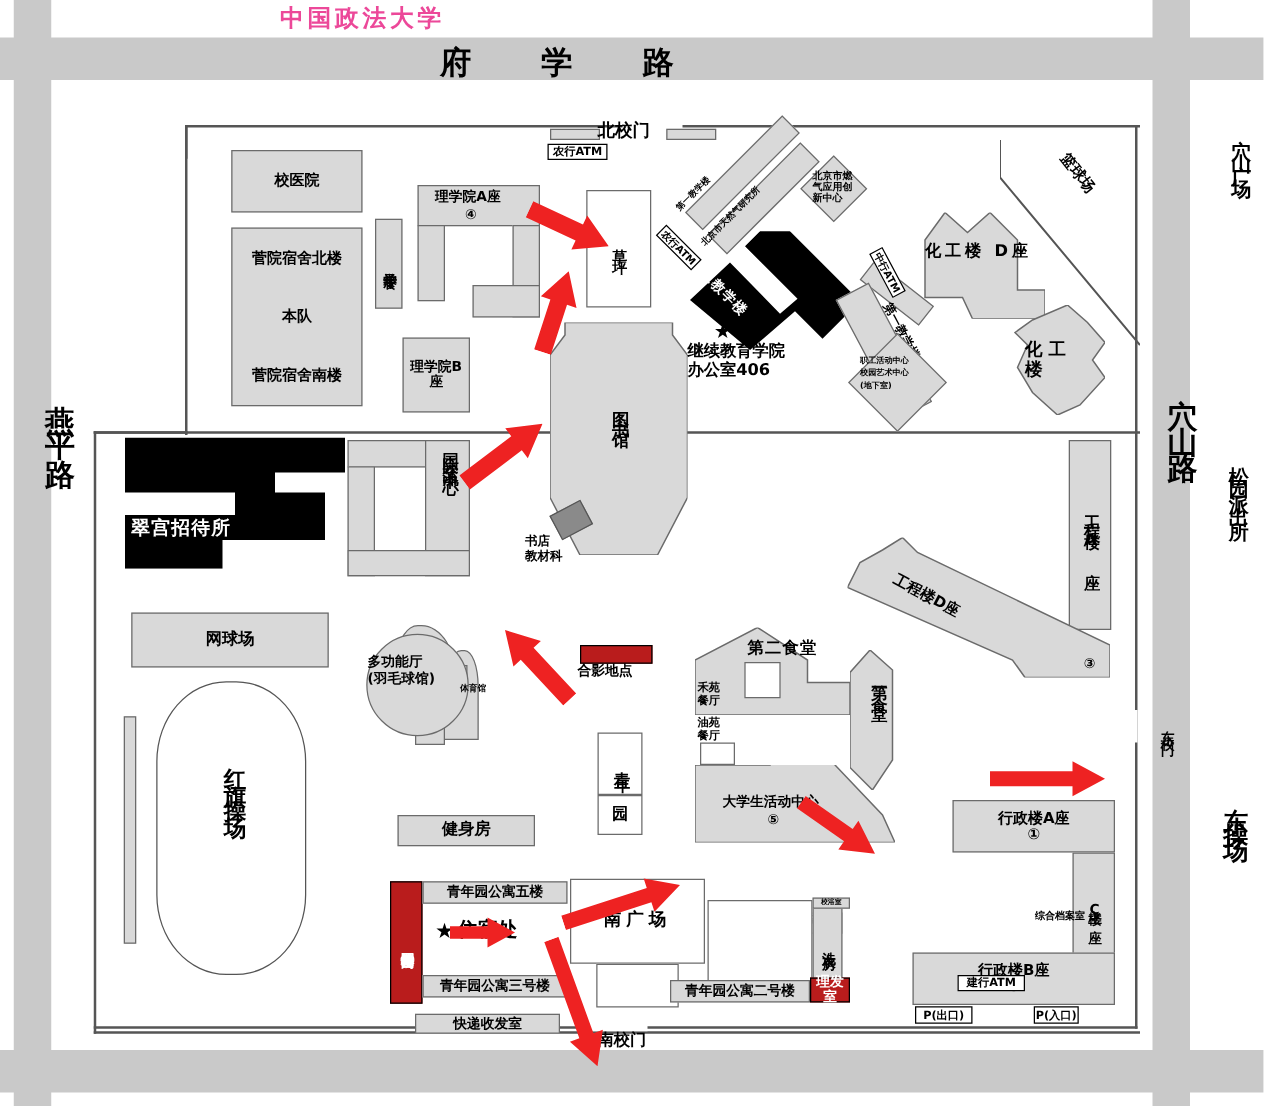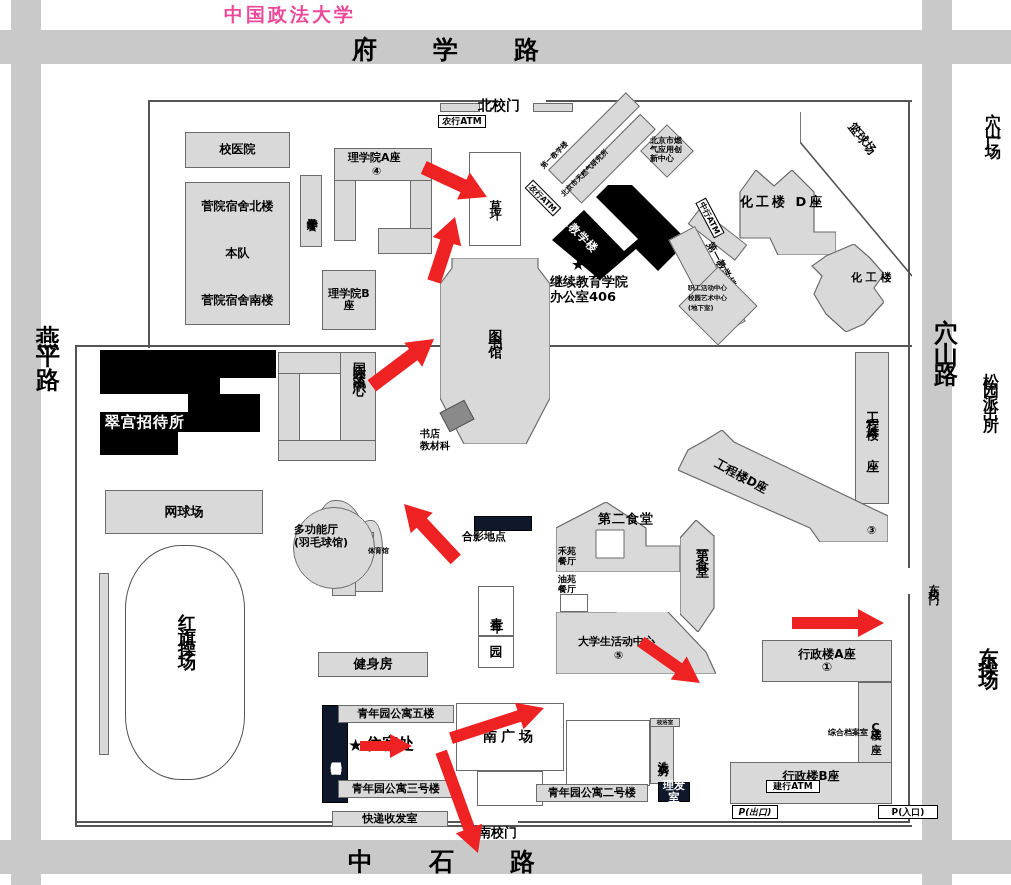--- a/index.html
+++ b/index.html
@@ -5,21 +5,21 @@
   html,body{margin:0;padding:0;background:#ffffff;}
   body{font-family:"DejaVu Sans","Liberation Sans",sans-serif;}
   #map{position:relative;width:1011px;height:885px;background:#ffffff;overflow:hidden;}
   .road{position:absolute;background:#c9c9c9;}
   .roadlbl{position:absolute;font-weight:bold;color:#000;letter-spacing:2px;white-space:nowrap;}
   .vlbl{position:absolute;writing-mode:vertical-rl;text-orientation:upright;font-weight:bold;color:#000;white-space:nowrap;}
   .campus{position:absolute;border:2px solid #555;background:transparent;}
   .bld{position:absolute;background:#d9d9d9;border:1px solid #6b6b6b;box-sizing:border-box;
        display:flex;align-items:center;justify-content:center;text-align:center;color:#000;font-weight:bold;line-height:1.12;}
   .bld.white{background:#ffffff;}
-  .bld.black{background:#0f172a;border-color:#000;color:#ffffff;margin-left:10px;}
+  .bld.black{background:#b91c1c;border-color:#000;color:#ffffff;}
   .bld.dark{background:#8a8a8a;border-color:#555;}
   .bld.noborder{border:none;}
   .vtext{writing-mode:vertical-rl;text-orientation:upright;letter-spacing:2px;}
   .poly{position:absolute;background:#d9d9d9;border:1px solid #6b6b6b;box-sizing:border-box;}
   .freelbl{position:absolute;font-weight:bold;color:#000;white-space:nowrap;text-align:left;line-height:1.15;}
   .tinylbl{position:absolute;color:#000;white-space:nowrap;font-weight:bold;}
   .boxlbl{position:absolute;background:#fff;border:1px solid #000;color:#000;font-weight:bold;
           display:flex;align-items:center;justify-content:center;box-sizing:border-box;white-space:nowrap;}
   .arrow{position:absolute;transform-origin:0 50%;}
   .arrow svg{display:block;}
@@ -34,21 +34,20 @@
 <div id="map">
 
   <div class="title" style="left:224px;top:2px;font-size:19px;">中国政法大学</div>
 
   <div class="road" style="left:0;top:30px;width:1011px;height:34px;"></div>
   <div class="road" style="left:0;top:840px;width:1011px;height:34px;"></div>
   <div class="road" style="left:11px;top:0;width:30px;height:885px;"></div>
   <div class="road" style="left:922px;top:0;width:30px;height:885px;"></div>
 
   <div class="roadlbl" style="left:352px;top:33px;font-size:25px;">府　　学　　路</div>
-  <div class="roadlbl" style="left:348px;top:845px;font-size:25px;">中　　石　　路</div>
   <div class="vlbl" style="left:32px;top:305px;font-size:24px;height:130px;letter-spacing:22px;">燕平路</div>
   <div class="vlbl" style="left:930px;top:300px;font-size:24px;height:130px;letter-spacing:22px;">穴山路</div>
 
   <div class="vlbl" style="left:982px;top:100px;font-size:16px;height:110px;letter-spacing:10px;">穴山广场</div>
   <div class="vlbl" style="left:980px;top:360px;font-size:16px;height:140px;letter-spacing:11px;">松园派出所</div>
   <div class="vlbl" style="left:976px;top:630px;font-size:20px;height:105px;letter-spacing:12px;">东操场</div>
   <div class="vlbl" style="left:925px;top:575px;font-size:11px;height:58px;letter-spacing:5px;">东校门</div>
 
   <div class="campus" style="left:148px;top:100px;width:762px;height:25px;border-bottom:none;border-left:2px solid #555;border-right:none;border-top:2px solid #555;"></div>
   <div class="campus" style="left:75px;top:345px;width:835px;height:478px;border:2px solid #555;border-right:none;"></div>
@@ -61,21 +60,21 @@
   <div style="position:absolute;left:498px;top:98px;width:48px;height:6px;background:#fff;"></div>
 
   <div class="bld noborder" style="left:440px;top:103px;width:40px;height:9px;background:#d9d9d9;border:1px solid #6b6b6b;"></div>
   <div class="bld noborder" style="left:533px;top:103px;width:40px;height:9px;background:#d9d9d9;border:1px solid #6b6b6b;"></div>
   <div class="freelbl" style="left:478px;top:97px;font-size:14px;">北校门</div>
   <div class="boxlbl" style="left:438px;top:115px;width:48px;height:13px;font-size:9px;">农行ATM</div>
 
   <div class="freelbl" style="left:478px;top:826px;font-size:13px;">南校门</div>
   <div style="position:absolute;left:470px;top:819px;width:48px;height:6px;background:#fff;"></div>
 
-  <div class="bld" style="left:185px;top:132px;width:105px;height:36px;font-size:12px;">校医院</div>
+  <div class="bld" style="left:185px;top:120px;width:105px;height:50px;font-size:12px;">校医院</div>
   <div class="bld" style="left:185px;top:182px;width:105px;height:143px;font-size:12px;flex-direction:column;justify-content:space-around;">
     <span>菅院宿舍北楼</span>
     <span>本队</span>
     <span>菅院宿舍南楼</span>
   </div>
 
   <div class="bld" style="left:300px;top:175px;width:22px;height:72px;font-size:11px;">
     <span class="vtext" style="letter-spacing:1px;">学子餐厅</span>
   </div>
 
@@ -163,21 +162,21 @@
     <polygon points="22,22 38,0 56,16 74,0 96,22 96,62 118,62 118,85 60,85 52,68 22,68" fill="#d9d9d9" stroke="#6b6b6b" stroke-width="1.2"></polygon>
   </svg>
   <div class="freelbl" style="left:740px;top:195px;font-size:13px;letter-spacing:3px;">化工楼
 D座</div>
 
   <div class="poly" style="left:700px;top:208px;width:60px;height:20px;transform:rotate(38deg);transform-origin:0 0;"></div>
 
   <svg style="position:absolute;left:808px;top:244px;width:76px;height:88px;">
     <polygon points="18,12 46,0 62,14 76,30 66,44 76,58 56,80 38,88 18,70 6,50 14,32 4,22" fill="#d9d9d9" stroke="#6b6b6b" stroke-width="1.2"></polygon>
   </svg>
-  <div class="freelbl" style="left:820px;top:272px;font-size:11px;white-space:pre-line;width:50px;margin-left:31px;">化 工 楼</div>
+  <div class="freelbl" style="left:820px;top:272px;font-size:14px;white-space:pre-line;width:50px;">化 工 楼</div>
 
   <div class="rot" style="left:844px;top:130px;font-size:12px;transform:rotate(52deg);">篮球场</div>
   <svg style="position:absolute;left:800px;top:100px;width:112px;height:290px;">
     <polyline points="0,12 0,42 112,176" fill="none" stroke="#555" stroke-width="1.6"></polyline>
   </svg>
 
   <div class="poly" style="left:695px;top:226px;width:108px;height:30px;transform:rotate(62deg);transform-origin:0 0;"></div>
   <div class="rot" style="left:696px;top:258px;font-size:10px;transform:rotate(62deg);">第一教学楼</div>
   <div class="boxlbl" style="left:690px;top:212px;width:40px;height:12px;font-size:8px;transform:rotate(62deg);">中行ATM</div>
 
@@ -224,22 +223,22 @@
   </div>
   <div class="bld" style="left:858px;top:682px;width:34px;height:90px;font-size:11px;flex-direction:column;">
     <span class="vtext" style="letter-spacing:1px;">主楼C座</span>
   </div>
   <div class="freelbl" style="left:828px;top:728px;font-size:8px;">综合档案室</div>
   <div class="bld" style="left:730px;top:762px;width:162px;height:42px;font-size:12px;flex-direction:column;">
     <span>行政楼B座</span>
     <span>②</span>
   </div>
   <div class="boxlbl" style="left:766px;top:780px;width:54px;height:13px;font-size:9px;">建行ATM</div>
-  <div class="boxlbl" style="left:732px;top:805px;width:46px;height:14px;font-size:9px;font-style:italic;">P(出口)</div>
-  <div class="boxlbl" style="left:878px;top:805px;width:60px;height:14px;font-size:9px;">P(入口)</div>
+  <div class="boxlbl" style="left:732px;top:805px;width:46px;height:14px;font-size:9px;">P(出口)</div>
+  <div class="boxlbl" style="left:827px;top:805px;width:36px;height:14px;font-size:9px;">P(入口)</div>
 
   <div class="bld black" style="left:312px;top:705px;width:26px;height:98px;font-size:11px;">
     <span class="vtext" style="letter-spacing:0px;">青年园公寓四号楼</span>
   </div>
   <div class="bld" style="left:338px;top:705px;width:116px;height:18px;font-size:11px;">青年园公寓五楼</div>
   <div class="bld" style="left:338px;top:780px;width:116px;height:18px;font-size:11px;">青年园公寓三号楼</div>
   <div class="bld" style="left:332px;top:811px;width:116px;height:16px;font-size:11px;">快递收发室</div>
 
   <div class="bld" style="left:574px;top:730px;width:100px;height:17px;font-size:11px;">青年园公寓一号楼</div>
   <div class="tinylbl" style="left:656px;top:718px;font-size:6px;">洗漱口</div>

